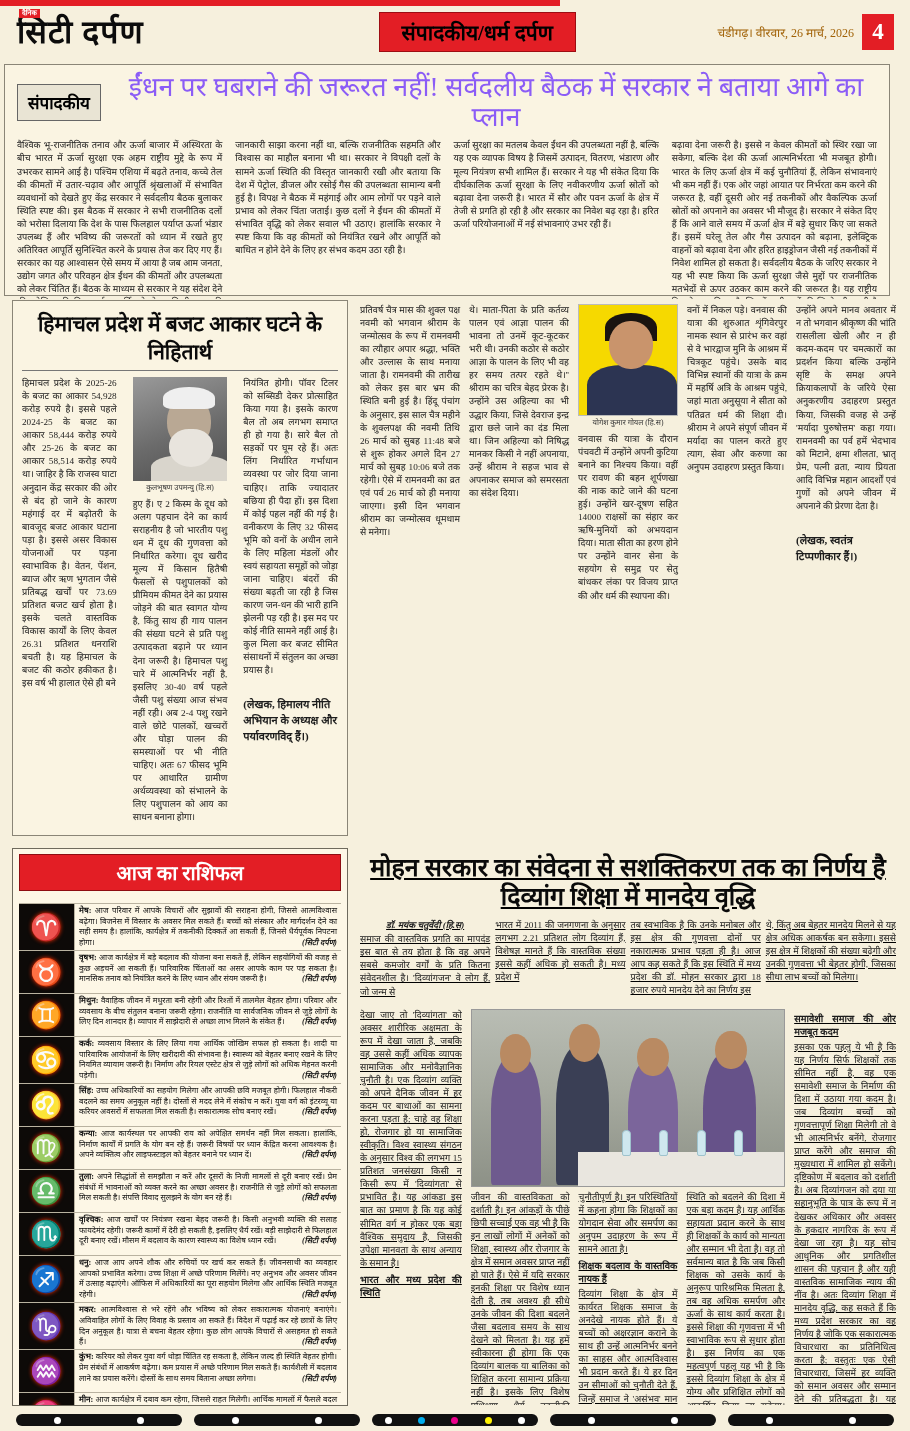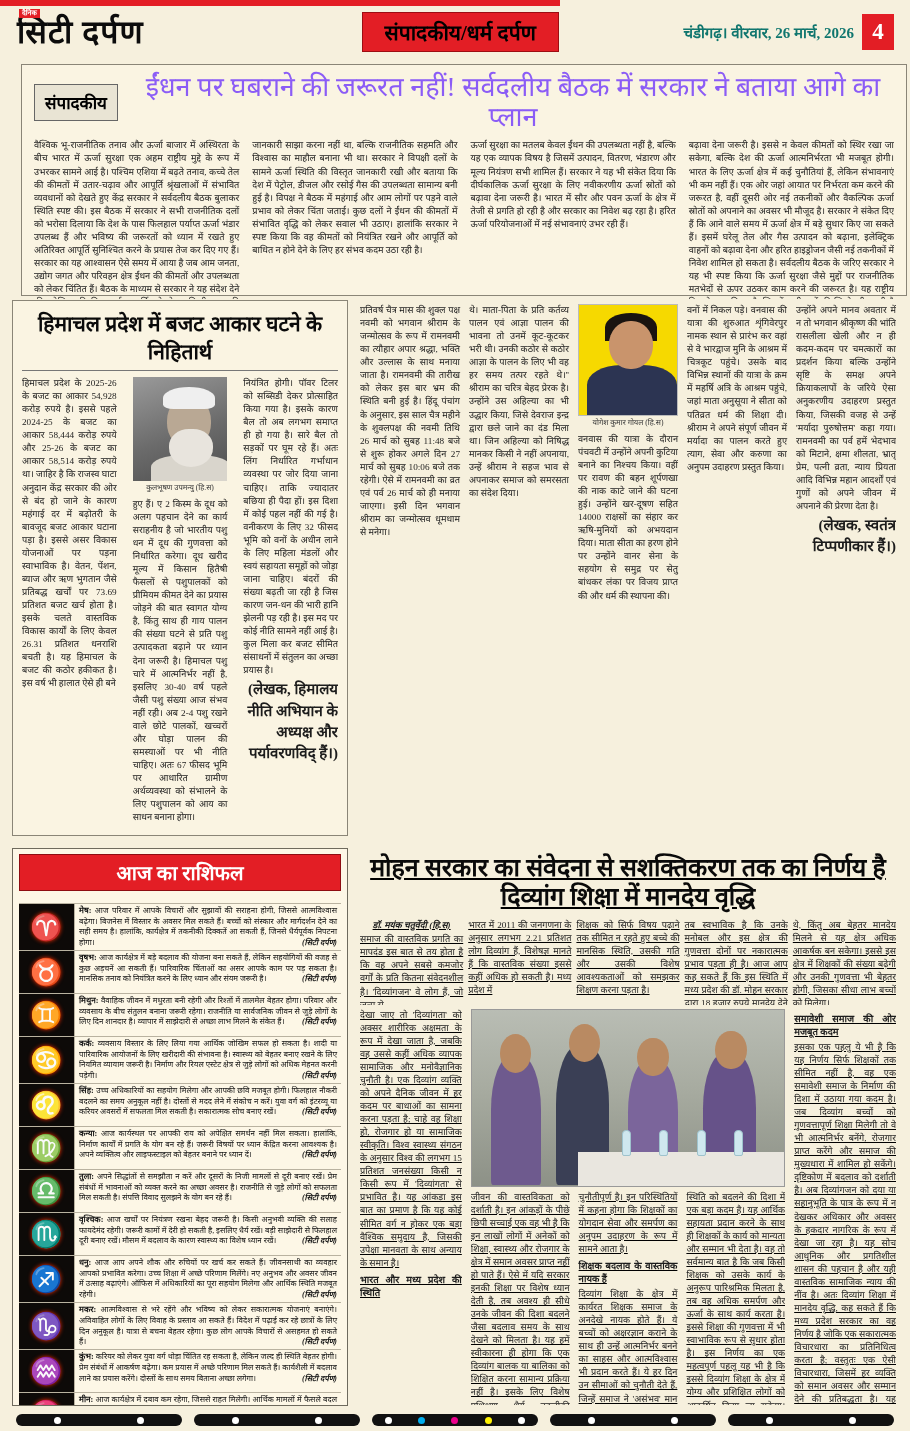--- a/index.html
+++ b/index.html
@@ -12,32 +12,32 @@
   
   .masthead { display:flex; align-items:center; justify-content:space-between;
               padding:10px 16px 4px 17px; height:58px; }
   .logo-wrap { position:relative; width:220px; }
   .logo-tag { position:absolute; top:-7px; left:2px; background:#e31e25; color:#fff;
               font-size:7px; font-weight:bold; padding:0 3px; line-height:9px; }
   .logo { font-size:32px; font-weight:bold; color:#0c0c0c; letter-spacing:1px; line-height:1; }
   .banner { background:#e31e25; color:#000000; font-weight:bold; font-size:21px;
             padding:5px 22px; border:1px solid #9d0d12; }
   .dateline-wrap { display:flex; align-items:center; gap:8px; }
-  .dateline { font-size:15px; font-weight:bold; color:#0f766e; }
+  .dateline { font-size:12px; font-weight:normal; color:#a16207; }
   .pagenum { background:#e31e25; color:#fff; font-weight:bold; font-size:23px;
              width:32px; height:36px; display:flex; align-items:center; justify-content:center; }
 
   
   .box { border:1.5px solid #8a8577; background:#faf4e2; }
   .bodytxt { font-size:9.2px; line-height:1.42; text-align:justify; color:#1c1c1c; }
-  .byline-end { font-weight:bold; text-align:right; font-size:15px; margin-top:2px; }
+  .byline-end { font-weight:bold; text-align:left; font-size:11px; margin-top:20px; }
   .caption { font-size:7.6px; text-align:center; color:#333; margin:2px 0 4px 0; }
 
   
-  .editorial { position:absolute; top:64px; left:21px; width:886px; height:232px;
+  .editorial { position:absolute; top:64px; left:4px; width:886px; height:232px;
                padding:8px 12px; }
   .ed-head { display:flex; align-items:center; gap:14px; margin-bottom:7px; }
   .ed-label { border:1px solid #666; background:#e9e4d4; font-weight:bold;
               font-size:17px; padding:6px 10px; white-space:nowrap; }
   .ed-title { flex:1; text-align:center; font-size:27px; font-weight:normal; color:#8b5cf6; line-height:1.1; }
   .ed-cols { display:flex; gap:13px; height:160px; overflow:hidden; }
   .ed-cols > div { flex:1; }
 
   
   .mid { position:absolute; top:300px; left:12px; width:886px; height:540px; display:flex; gap:10px; }
@@ -240,21 +240,20 @@
 
     <div class="divyang">
       <div class="art-h2">मोहन सरकार का संवेदना से सशक्तिकरण तक का निर्णय है दिव्यांग शिक्षा में मानदेय वृद्धि</div>
 
       <div class="div-row1 bodytxt">
         <div>
           <div class="div-byline">डॉ. मयंक चतुर्वेदी (हि.स)</div>
           <span>समाज की वास्तविक प्रगति का मापदंड इस बात से तय होता है कि वह अपने सबसे कमजोर वर्गों के प्रति कितना संवेदनशील है। 'दिव्यांगजन' वे लोग हैं, जो जन्म से</span>
         </div>
         <div>भारत में 2011 की जनगणना के अनुसार लगभग 2.21 प्रतिशत लोग दिव्यांग हैं, विशेषज्ञ मानते हैं कि वास्तविक संख्या इससे कहीं अधिक हो सकती है। मध्य प्रदेश में</div>
-        <div>शिक्षक को सिर्फ विषय पढ़ाने तक सीमित न रहते हुए बच्चे की मानसिक स्थिति, उसकी गति और उसकी विशेष आवश्यकताओं को समझकर शिक्षण करना पड़ता है।</div>
         <div>तब स्वभाविक है कि उनके मनोबल और इस क्षेत्र की गुणवत्ता दोनों पर नकारात्मक प्रभाव पड़ता ही है। आज आप कह सकते हैं कि इस स्थिति में मध्य प्रदेश की डॉ. मोहन सरकार द्वारा 18 हजार रुपये मानदेय देने का निर्णय इस</div>
         <div>थे, किंतु अब बेहतर मानदेय मिलने से यह क्षेत्र अधिक आकर्षक बन सकेगा। इससे इस क्षेत्र में शिक्षकों की संख्या बढ़ेगी और उनकी गुणवत्ता भी बेहतर होगी, जिसका सीधा लाभ बच्चों को मिलेगा।</div>
       </div>
 
       <div class="div-row2 bodytxt">
         <div class="div-left">
           <span>देखा जाए तो 'दिव्यांगता' को अक्सर शारीरिक अक्षमता के रूप में देखा जाता है, जबकि वह उससे कहीं अधिक व्यापक सामाजिक और मनोवैज्ञानिक चुनौती है। एक दिव्यांग व्यक्ति को अपने दैनिक जीवन में हर कदम पर बाधाओं का सामना करना पड़ता है; चाहे वह शिक्षा हो, रोजगार हो या सामाजिक स्वीकृति। विश्व स्वास्थ्य संगठन के अनुसार विश्व की लगभग 15 प्रतिशत जनसंख्या किसी न किसी रूप में 'दिव्यांगता' से प्रभावित है। यह आंकड़ा इस बात का प्रमाण है कि यह कोई सीमित वर्ग न होकर एक बड़ा वैश्विक समुदाय है, जिसकी उपेक्षा मानवता के साथ अन्याय के समान है।</span>
           <div class="subhead">भारत और मध्य प्रदेश की स्थिति</div>
         </div>
 

